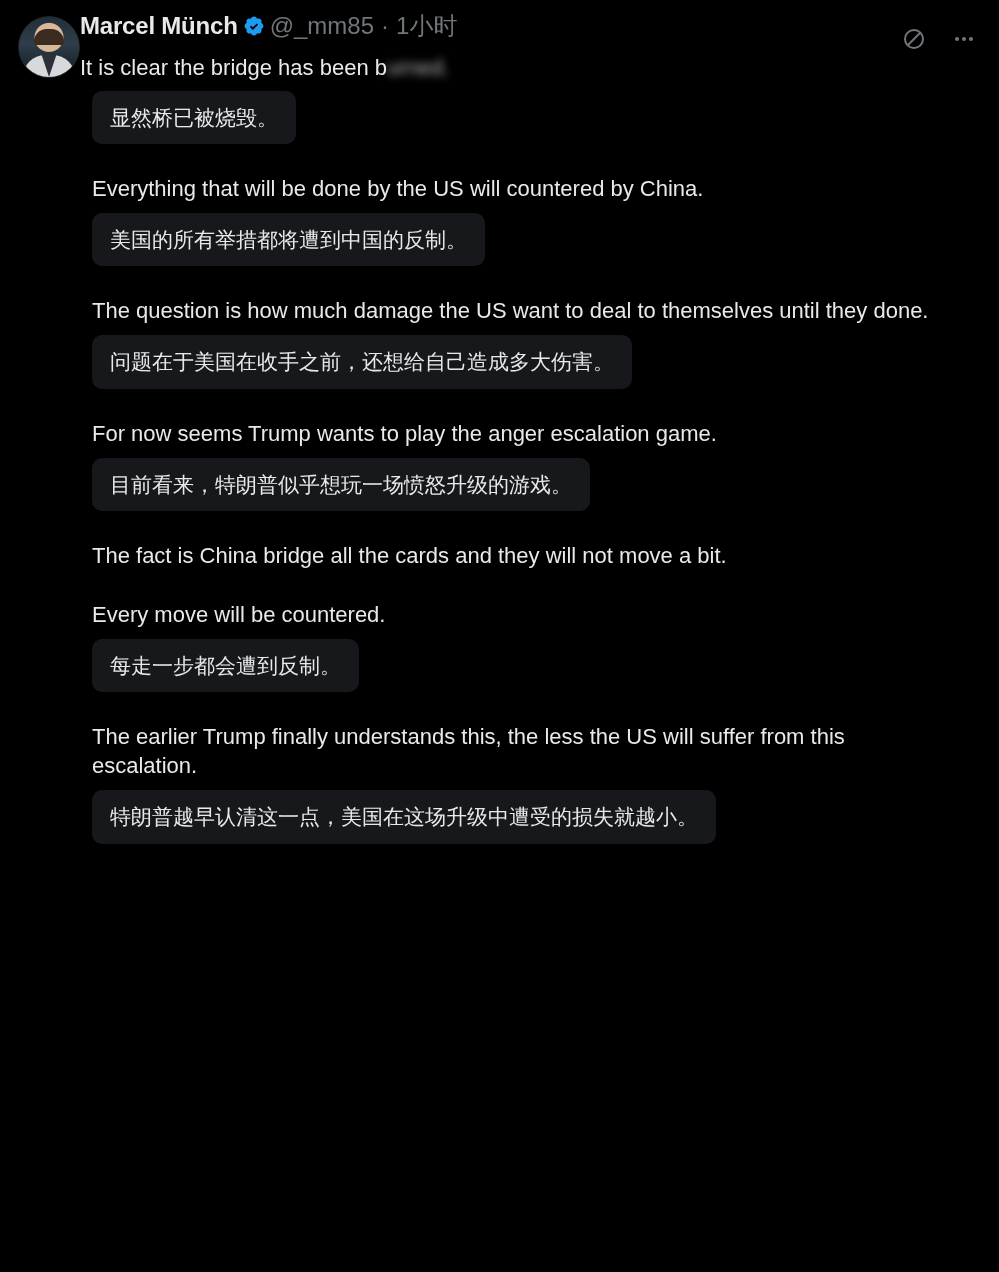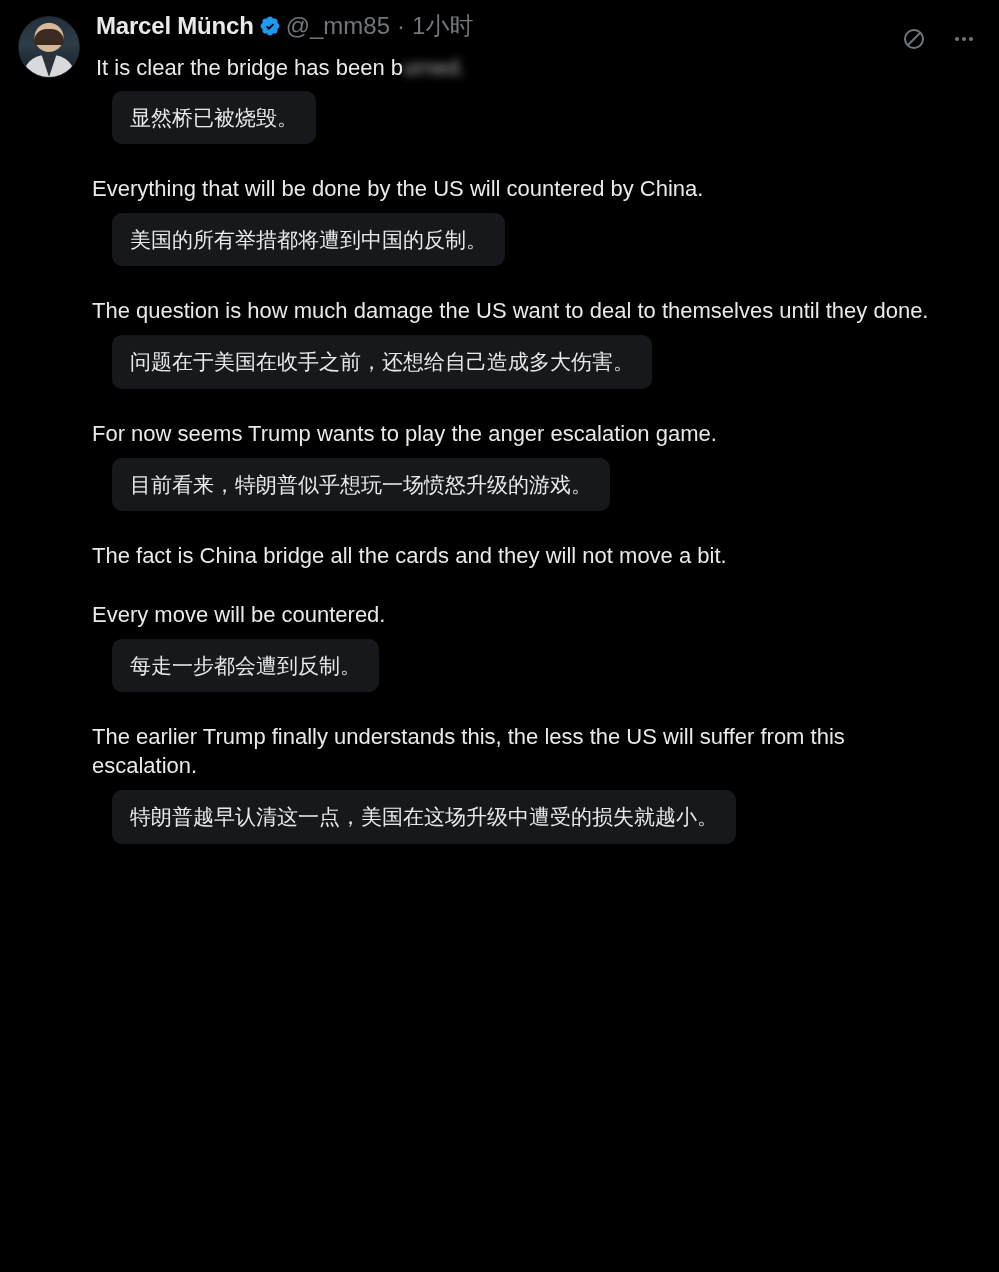--- a/index.html
+++ b/index.html
@@ -18,21 +18,21 @@
   .tweet {
     position: relative;
     width: 999px;
     min-height: 1272px;
     padding: 14px 18px 0 18px;
     background: #000000;
   }
   .tweet-head {
     display: flex;
     align-items: flex-start;
-    gap: 16px;
+    gap: 0;
   }
   .avatar {
     width: 62px;
     height: 62px;
     border-radius: 50%;
     flex: 0 0 62px;
     margin-top: 2px;
     background:
       radial-gradient(circle at 50% 34%, #d8b79a 0 14px, rgba(0,0,0,0) 15px),
       linear-gradient(180deg, #23303a 0%, #2e3d49 45%, #121a20 100%);
@@ -144,21 +144,20 @@
   }
   .translation {
     display: inline-block;
     background: #16181c;
     border-radius: 10px;
     padding: 13px 18px;
     font-size: 21px;
     line-height: 1.3;
     color: #e7e9ea;
     max-width: 860px;
-    margin-left: 20px;
   }
   .first-block .translation { margin-top: 6px; }
 </style>
 </head>
 <body>
 
 <div class="tweet">
 
   <div class="right-icons">
     <div class="icon-btn">

